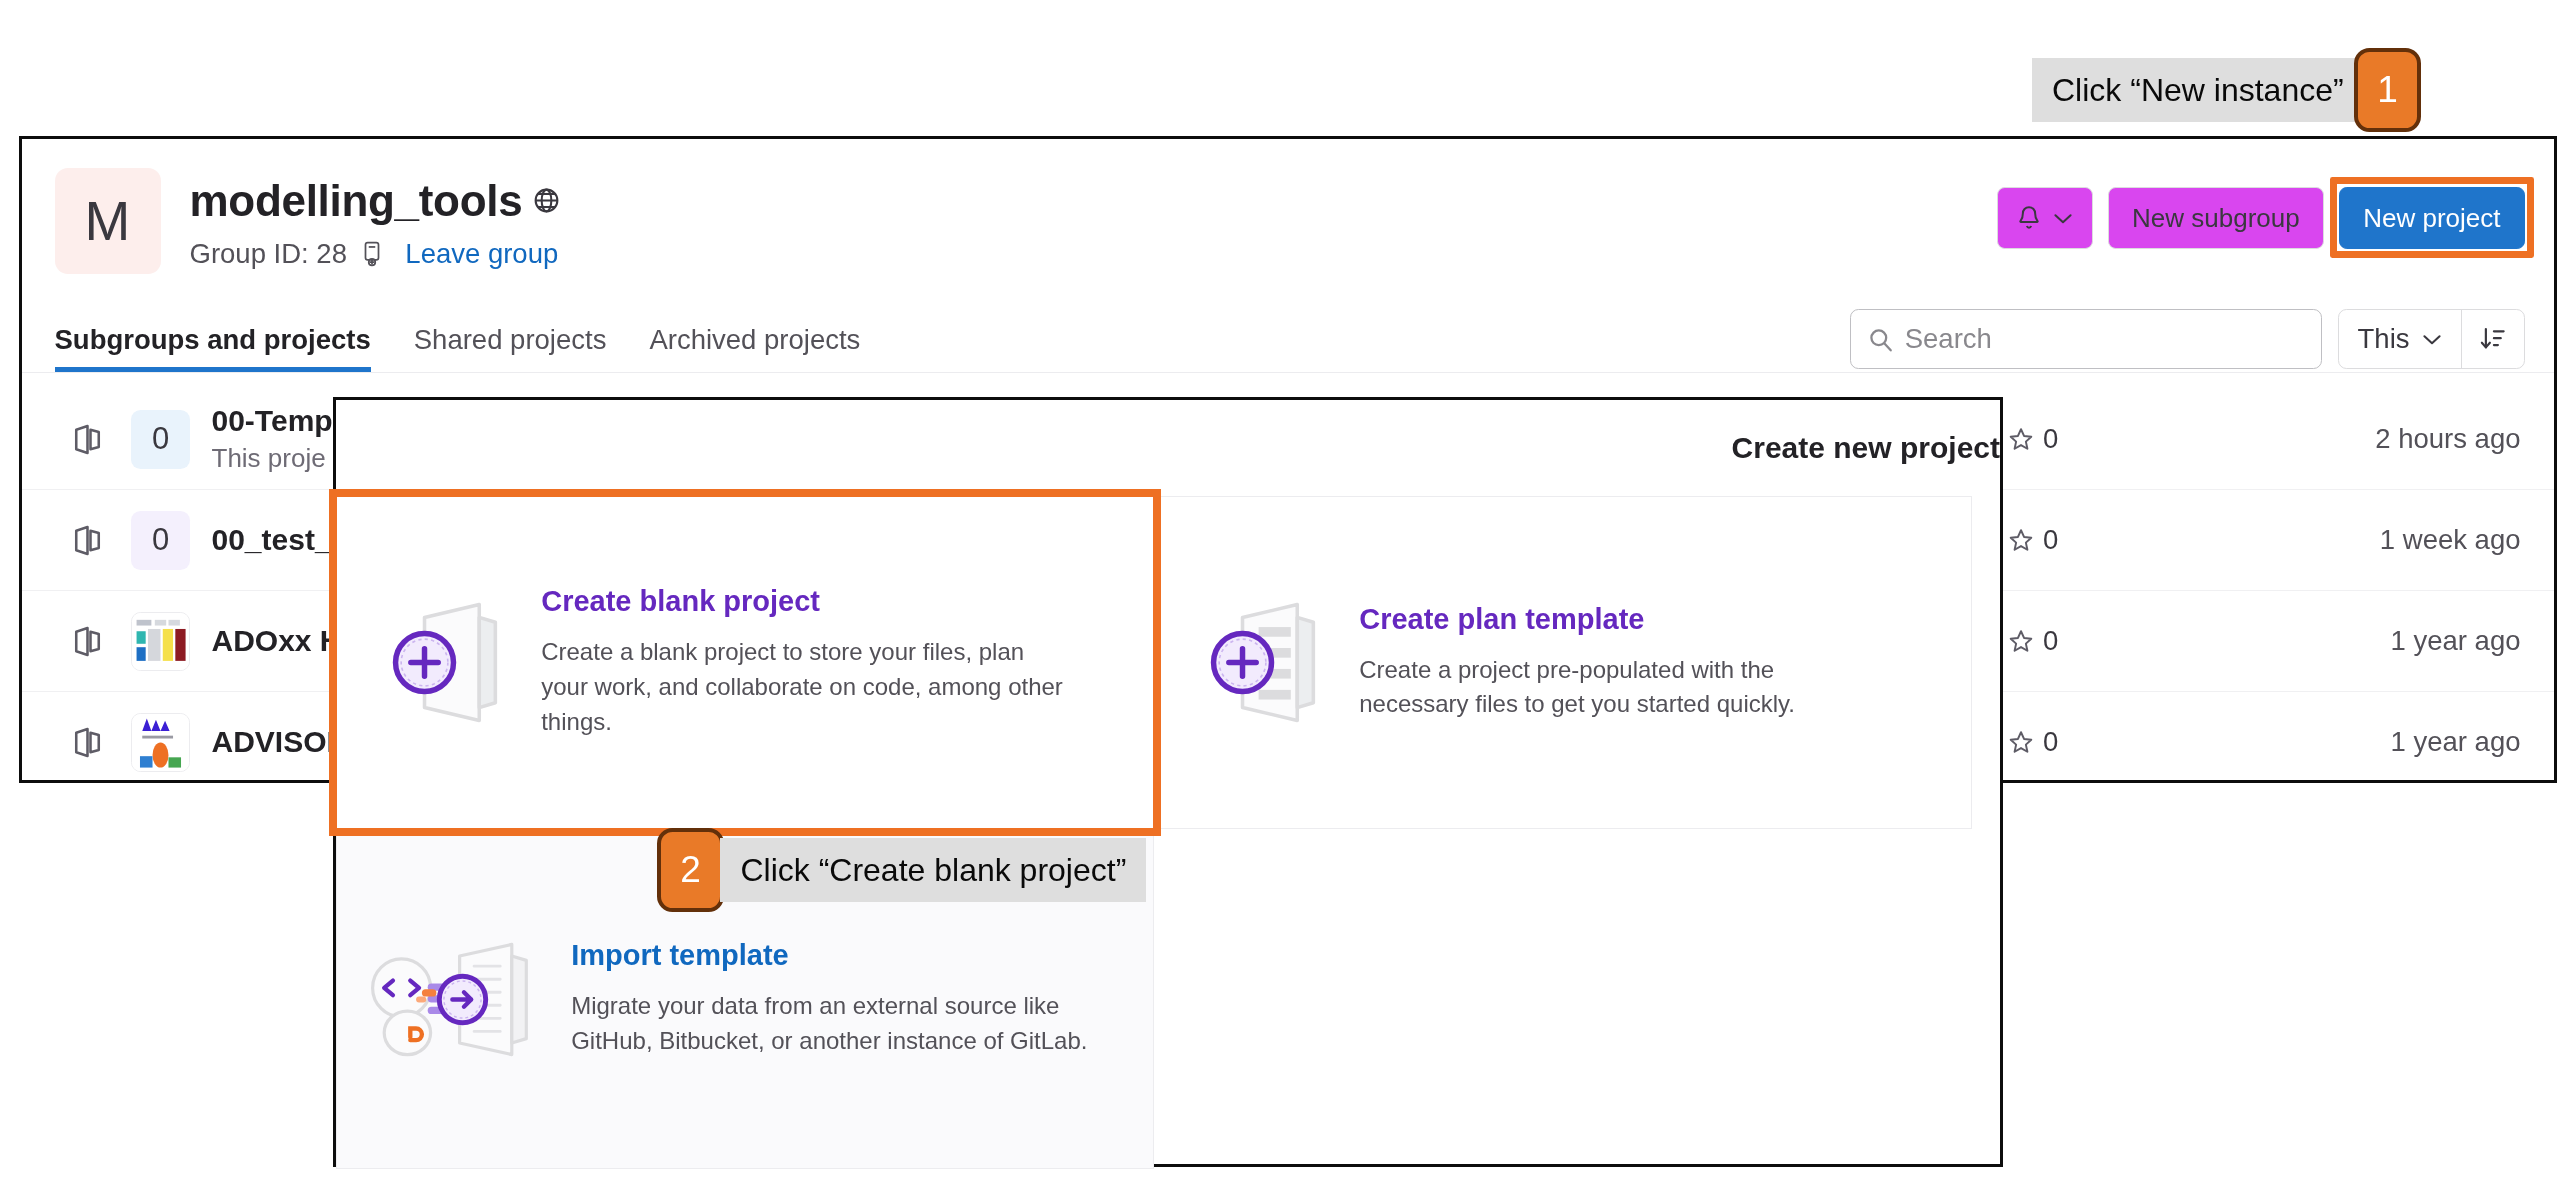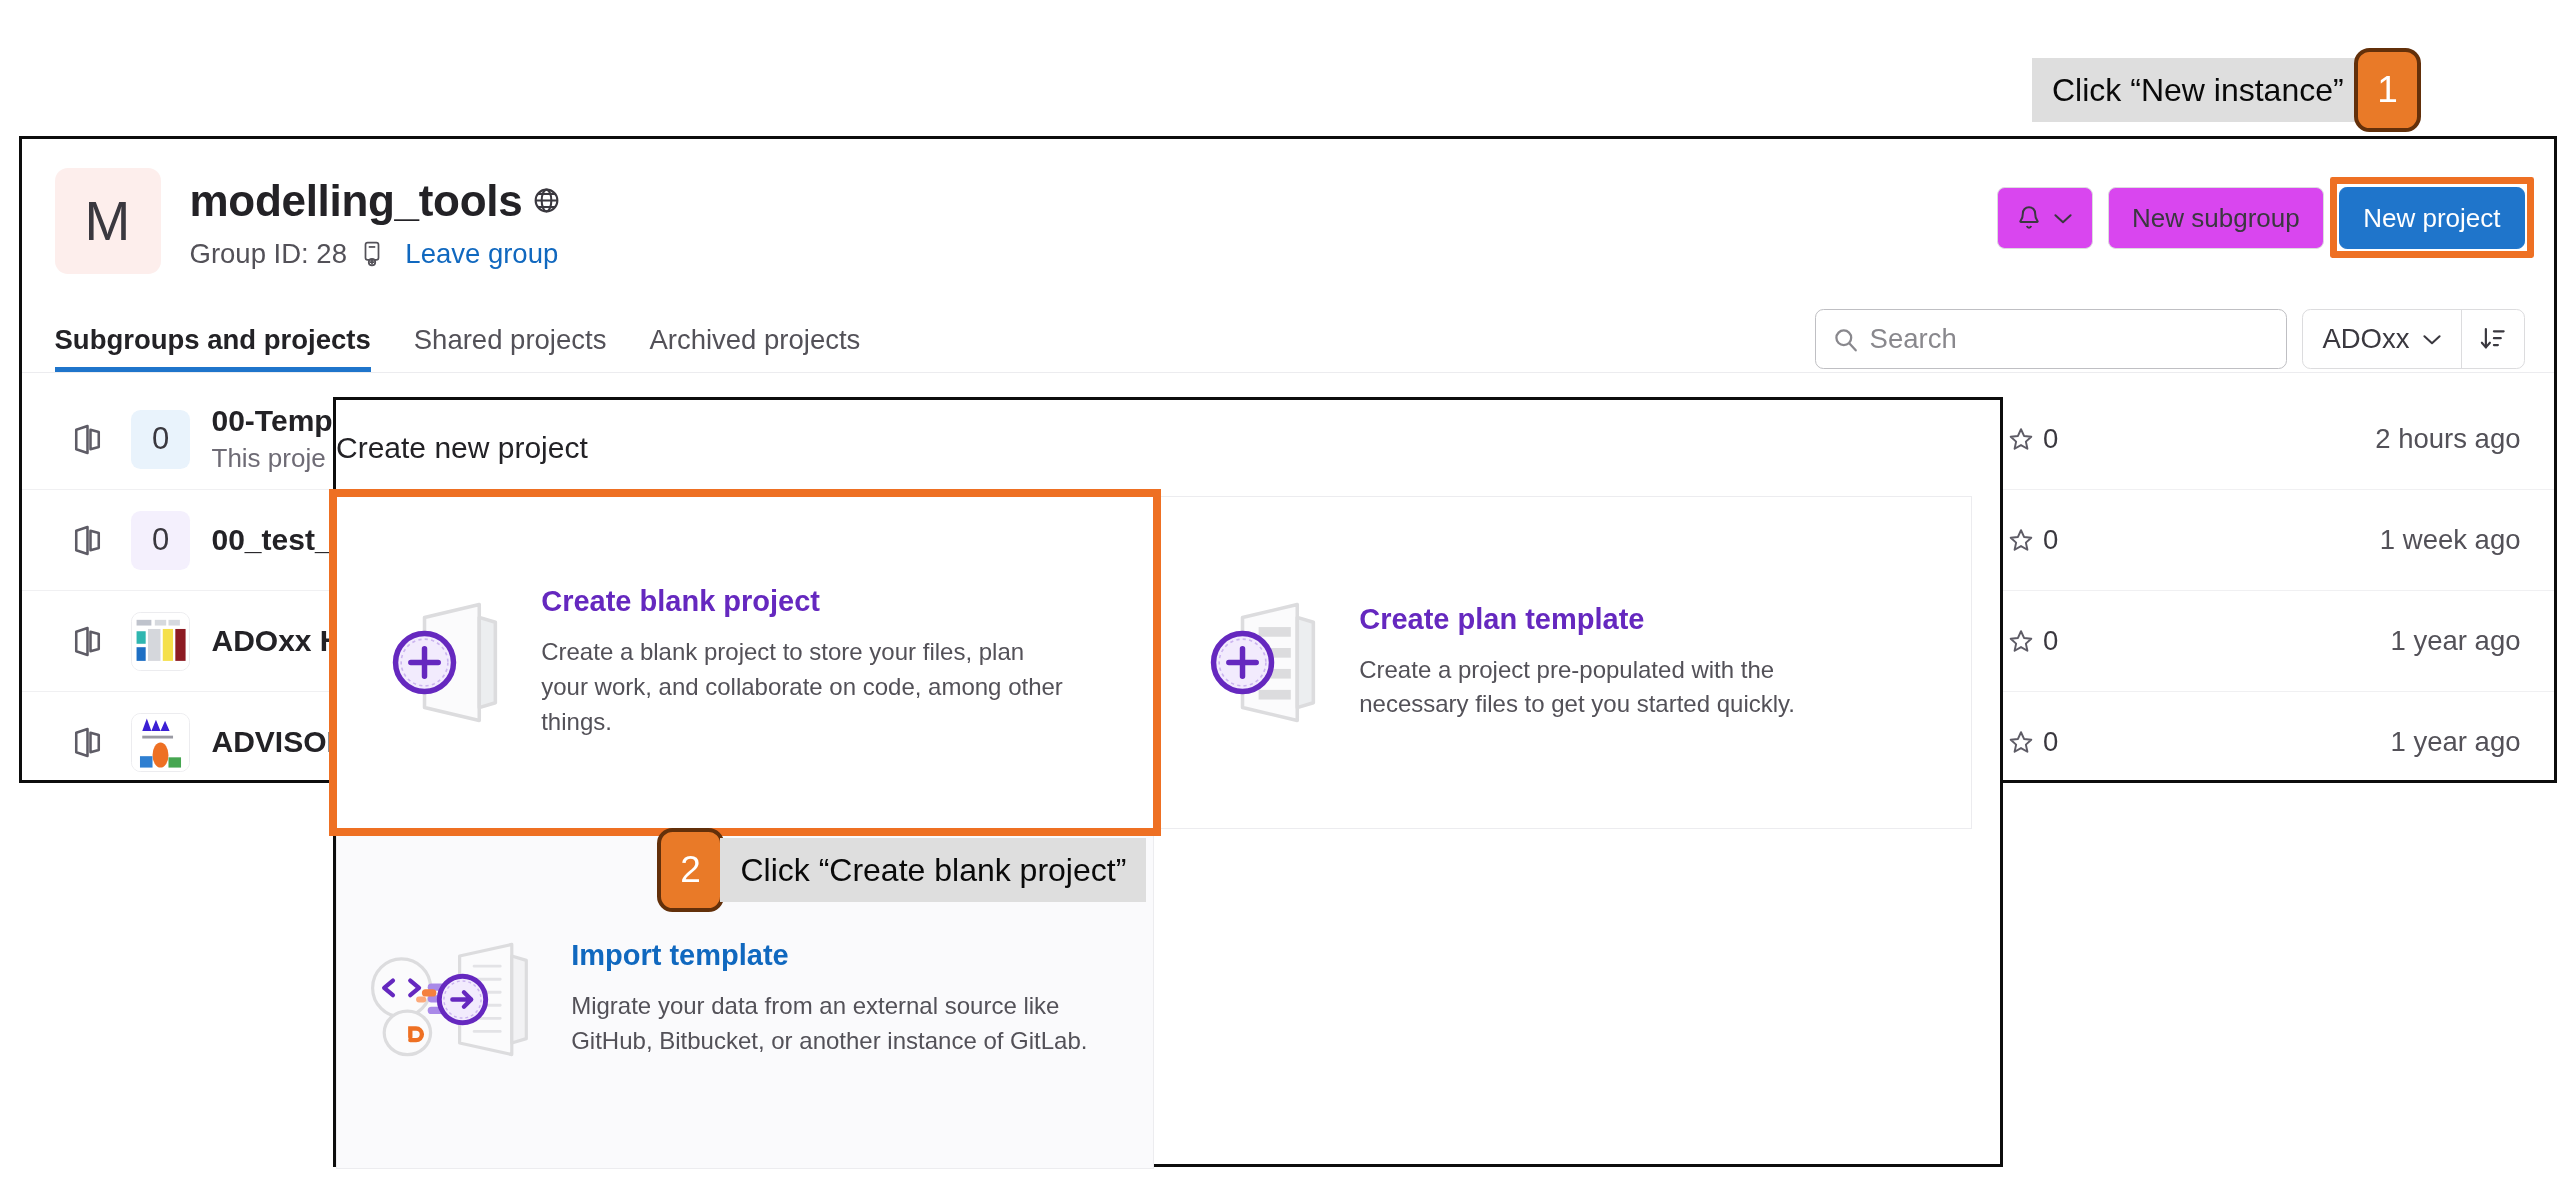--- a/index.html
+++ b/index.html
@@ -142,22 +142,22 @@
   
   .dialog {
     position: absolute;
     left: 333px; top: 397px;
     width: 1670px; height: 770px;
     background: #ffffff;
     border: 3px solid #0d0d0d;
     z-index: 30;
   }
   .dialog-title {
-    text-align: left; font-size: 30px; color: #232226;
-    font-weight: 400; padding-top: 31px;
+    text-align: right; font-size: 30px; color: #232226;
+    font-weight: 700; padding-top: 31px;
   }
   .cards {
     display: flex; margin-top: 31px; padding: 0 0 0 0;
   }
   .card {
     width: 818px; height: 333px;
     border: 1.8px solid #ececef; background: #fff;
     display: flex; align-items: center; padding: 0 36px;
     position: relative;
   }
@@ -270,21 +270,21 @@
           <span>
             <svg class="search-icon" viewBox="0 0 22 22" fill="none" stroke="#89888d" stroke-width="2">
               <circle cx="9.5" cy="9.5" r="6.5"></circle>
               <line x1="14.5" y1="14.5" x2="20" y2="20.5" stroke-linecap="round"></line>
             </svg>
           </span>
           <span class="search-ph">Search</span>
         </div>
         <div class="sort-group">
           <div class="sort-name">
-            <span>ADOxx</span>
+            <span>This</span>
             <span>
               <svg class="chev" viewBox="0 0 18 12" fill="none" stroke="#3a383f" stroke-width="1.9" stroke-linecap="round" stroke-linejoin="round">
                 <polyline points="2,3 9,9.5 16,3"></polyline>
               </svg>
             </span>
           </div>
           <div class="sort-dir">
             <span>
               <svg class="sortdir-icon" viewBox="0 0 24 24" fill="none" stroke="#3a383f" stroke-width="1.9" stroke-linecap="round">
                 <path d="M6 3.5v16"></path>

